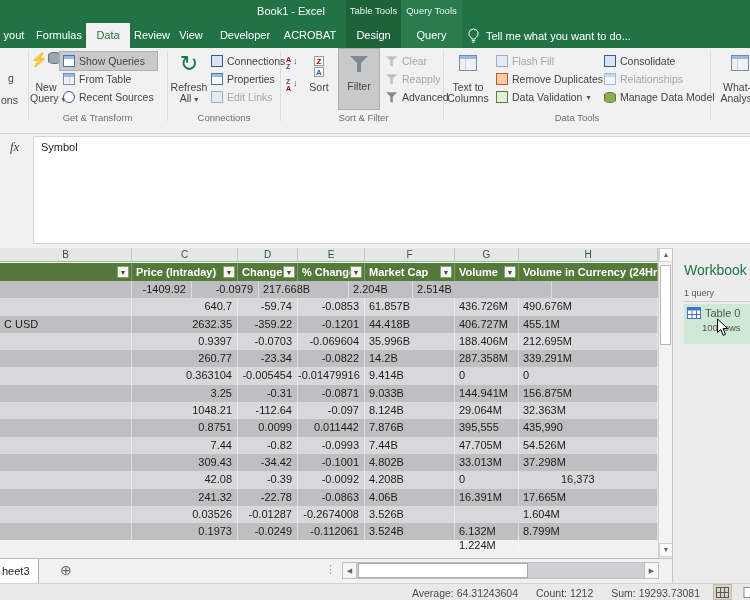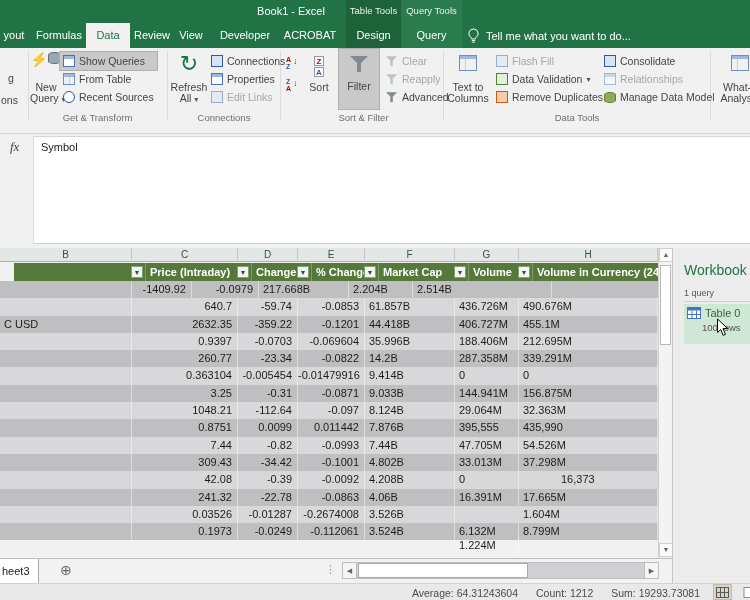--- a/index.html
+++ b/index.html
@@ -59,21 +59,21 @@
   
   .fx-strip { position:absolute; left:0; top:136px; width:34px; height:108px; background:#f1f1f1; border-right:1px solid #d9d9d9; }
   .fx-glyph { font-family:"Liberation Serif", serif; font-style:italic; font-size:13px; color:#444; padding:3px 0 0 10px; }
   .formula-bar { position:absolute; left:34px; top:136px; width:716px; height:108px; background:#fff; border-top:1px solid #d6d6d6; border-bottom:1px solid #cfcfcf; font-size:11px; color:#222; padding:4px 0 0 7px; }
 
   
   .colheads { position:absolute; left:0; top:248px; width:658px; height:14px; background:#e4e8e4; display:flex; border-bottom:1px solid #9bbb9b; }
   .colletter { height:14px; line-height:14px; text-align:center; font-size:10px; color:#3f4a3f; border-right:1px solid #c6c6c6; flex:none; }
 
   
-  .thead { position:absolute; left:14px; top:263px; width:658px; height:18px; display:flex; background:#54793a;justify-content:center; }
+  .thead { position:absolute; left:0; top:263px; width:658px; height:18px; display:flex; background:#54793a;justify-content:center; }
   .th { position:relative; height:18px; color:#fff; font-size:11px; font-weight:bold; line-height:18px; padding-left:4px; overflow:hidden; white-space:nowrap; border-right:1px solid rgba(255,255,255,.25); flex:none; }
   .filter-btn { position:absolute; right:2px; top:3px; width:12px; height:12px; background:#f2f5f0; border:1px solid #85a179; color:#444; font-size:7px; line-height:11px; text-align:center; font-weight:normal; }
   .tbody { position:absolute; left:0; top:281px; width:658px; }
   .trow { display:flex; height:17.3px; }
   .trow.dark { background:#bfbfc1; }
   .trow.light { background:#d8d8da; }
   .td { height:17.3px; line-height:17.3px; font-size:11px; color:#1c1c1c; white-space:nowrap; overflow:hidden; border-right:1px solid rgba(255,255,255,.45); flex:none; }
   .td.r { text-align:right; padding-right:5px; }
   .td.l { text-align:left; padding-left:4px; }
 
@@ -235,27 +235,27 @@
       <span class="bicon" style="padding-top:3px;"><span class="micon icon-grid" style="width:18px;height:16px;"></span></span>
       <span class="l1">Text to</span>
       <span class="l2">Columns</span>
     </div>
     <div class="smallstack" style="left:493px;">
       <div class="sitem disabled">
           <span class="micon icon-sq-blue"></span>
           <span>Flash Fill</span>
         </div>
       <div class="sitem">
+          <span class="micon icon-sq-red"></span>
+          <span>Remove Duplicates</span>
+        </div>
+      <div class="sitem">
           <span class="micon icon-sq-green"></span>
           <span>Data Validation</span>
           <span class="drop">▾</span>
-        </div>
-      <div class="sitem">
-          <span class="micon icon-sq-red"></span>
-          <span>Remove Duplicates</span>
         </div>
     </div>
     <div class="smallstack" style="left:601px;">
       <div class="sitem">
           <span class="micon icon-sq-blue"></span>
           <span>Consolidate</span>
         </div>
       <div class="sitem disabled">
           <span class="micon icon-win"></span>
           <span>Relationships</span>

